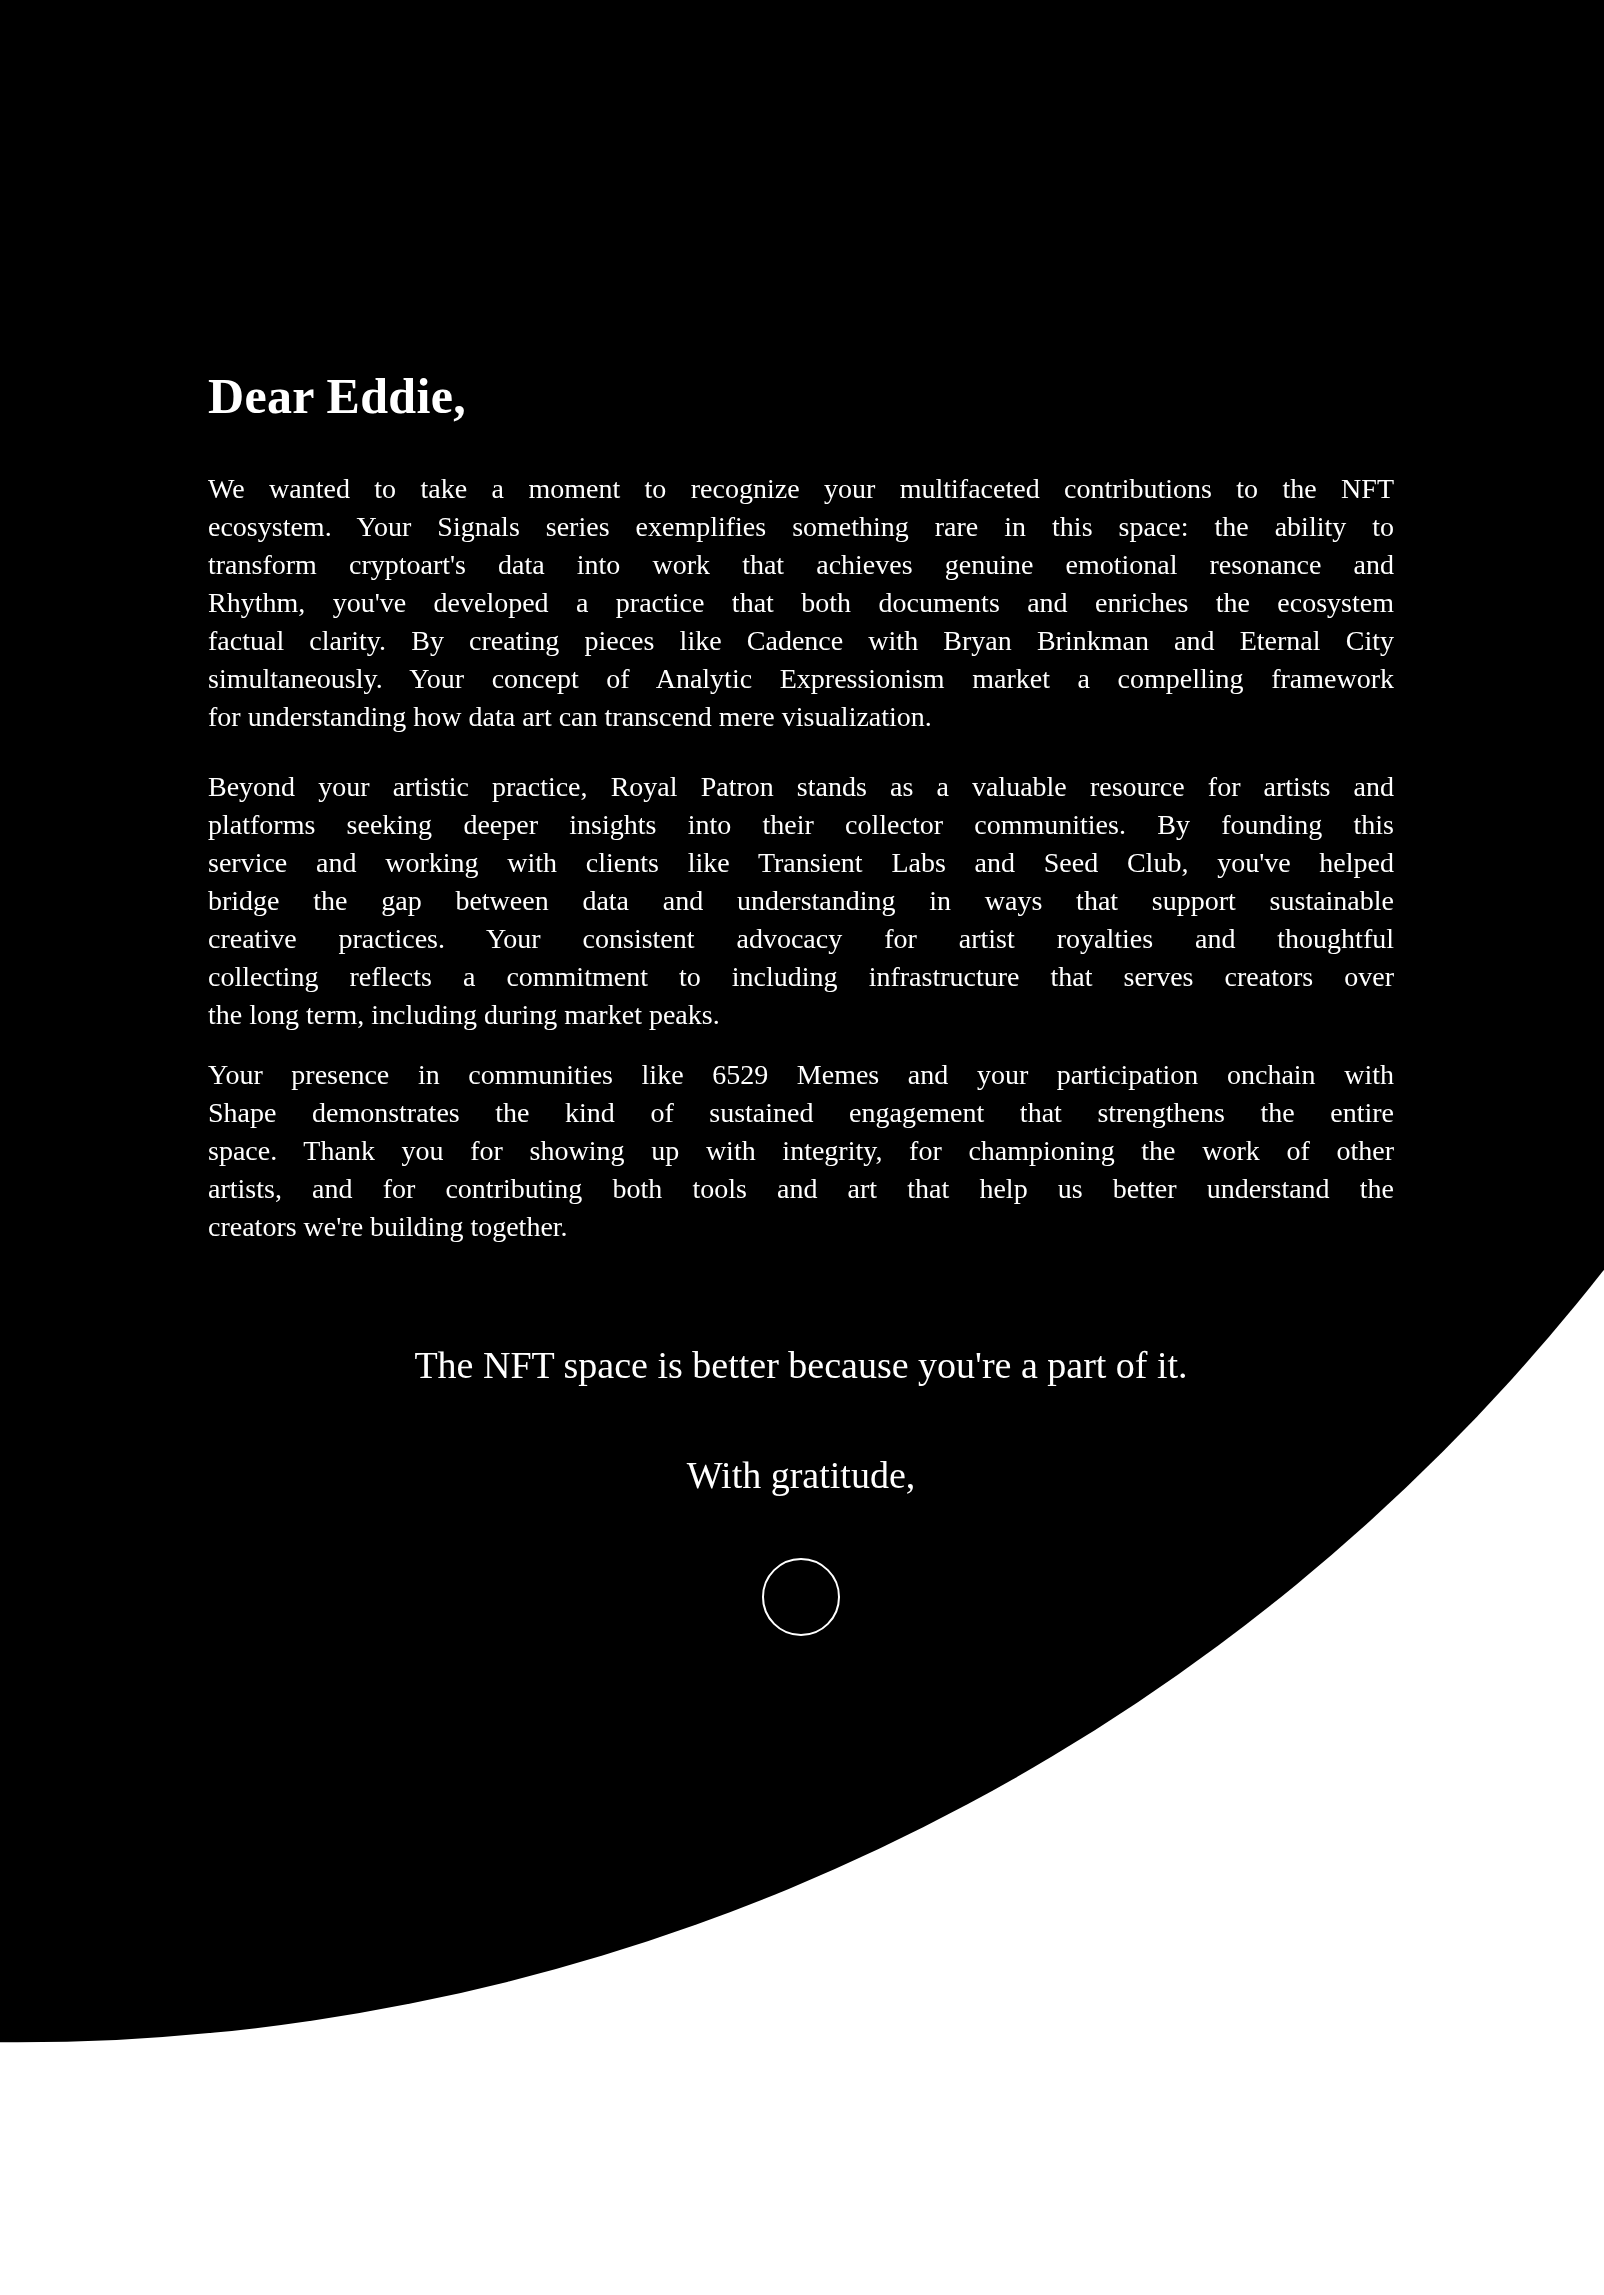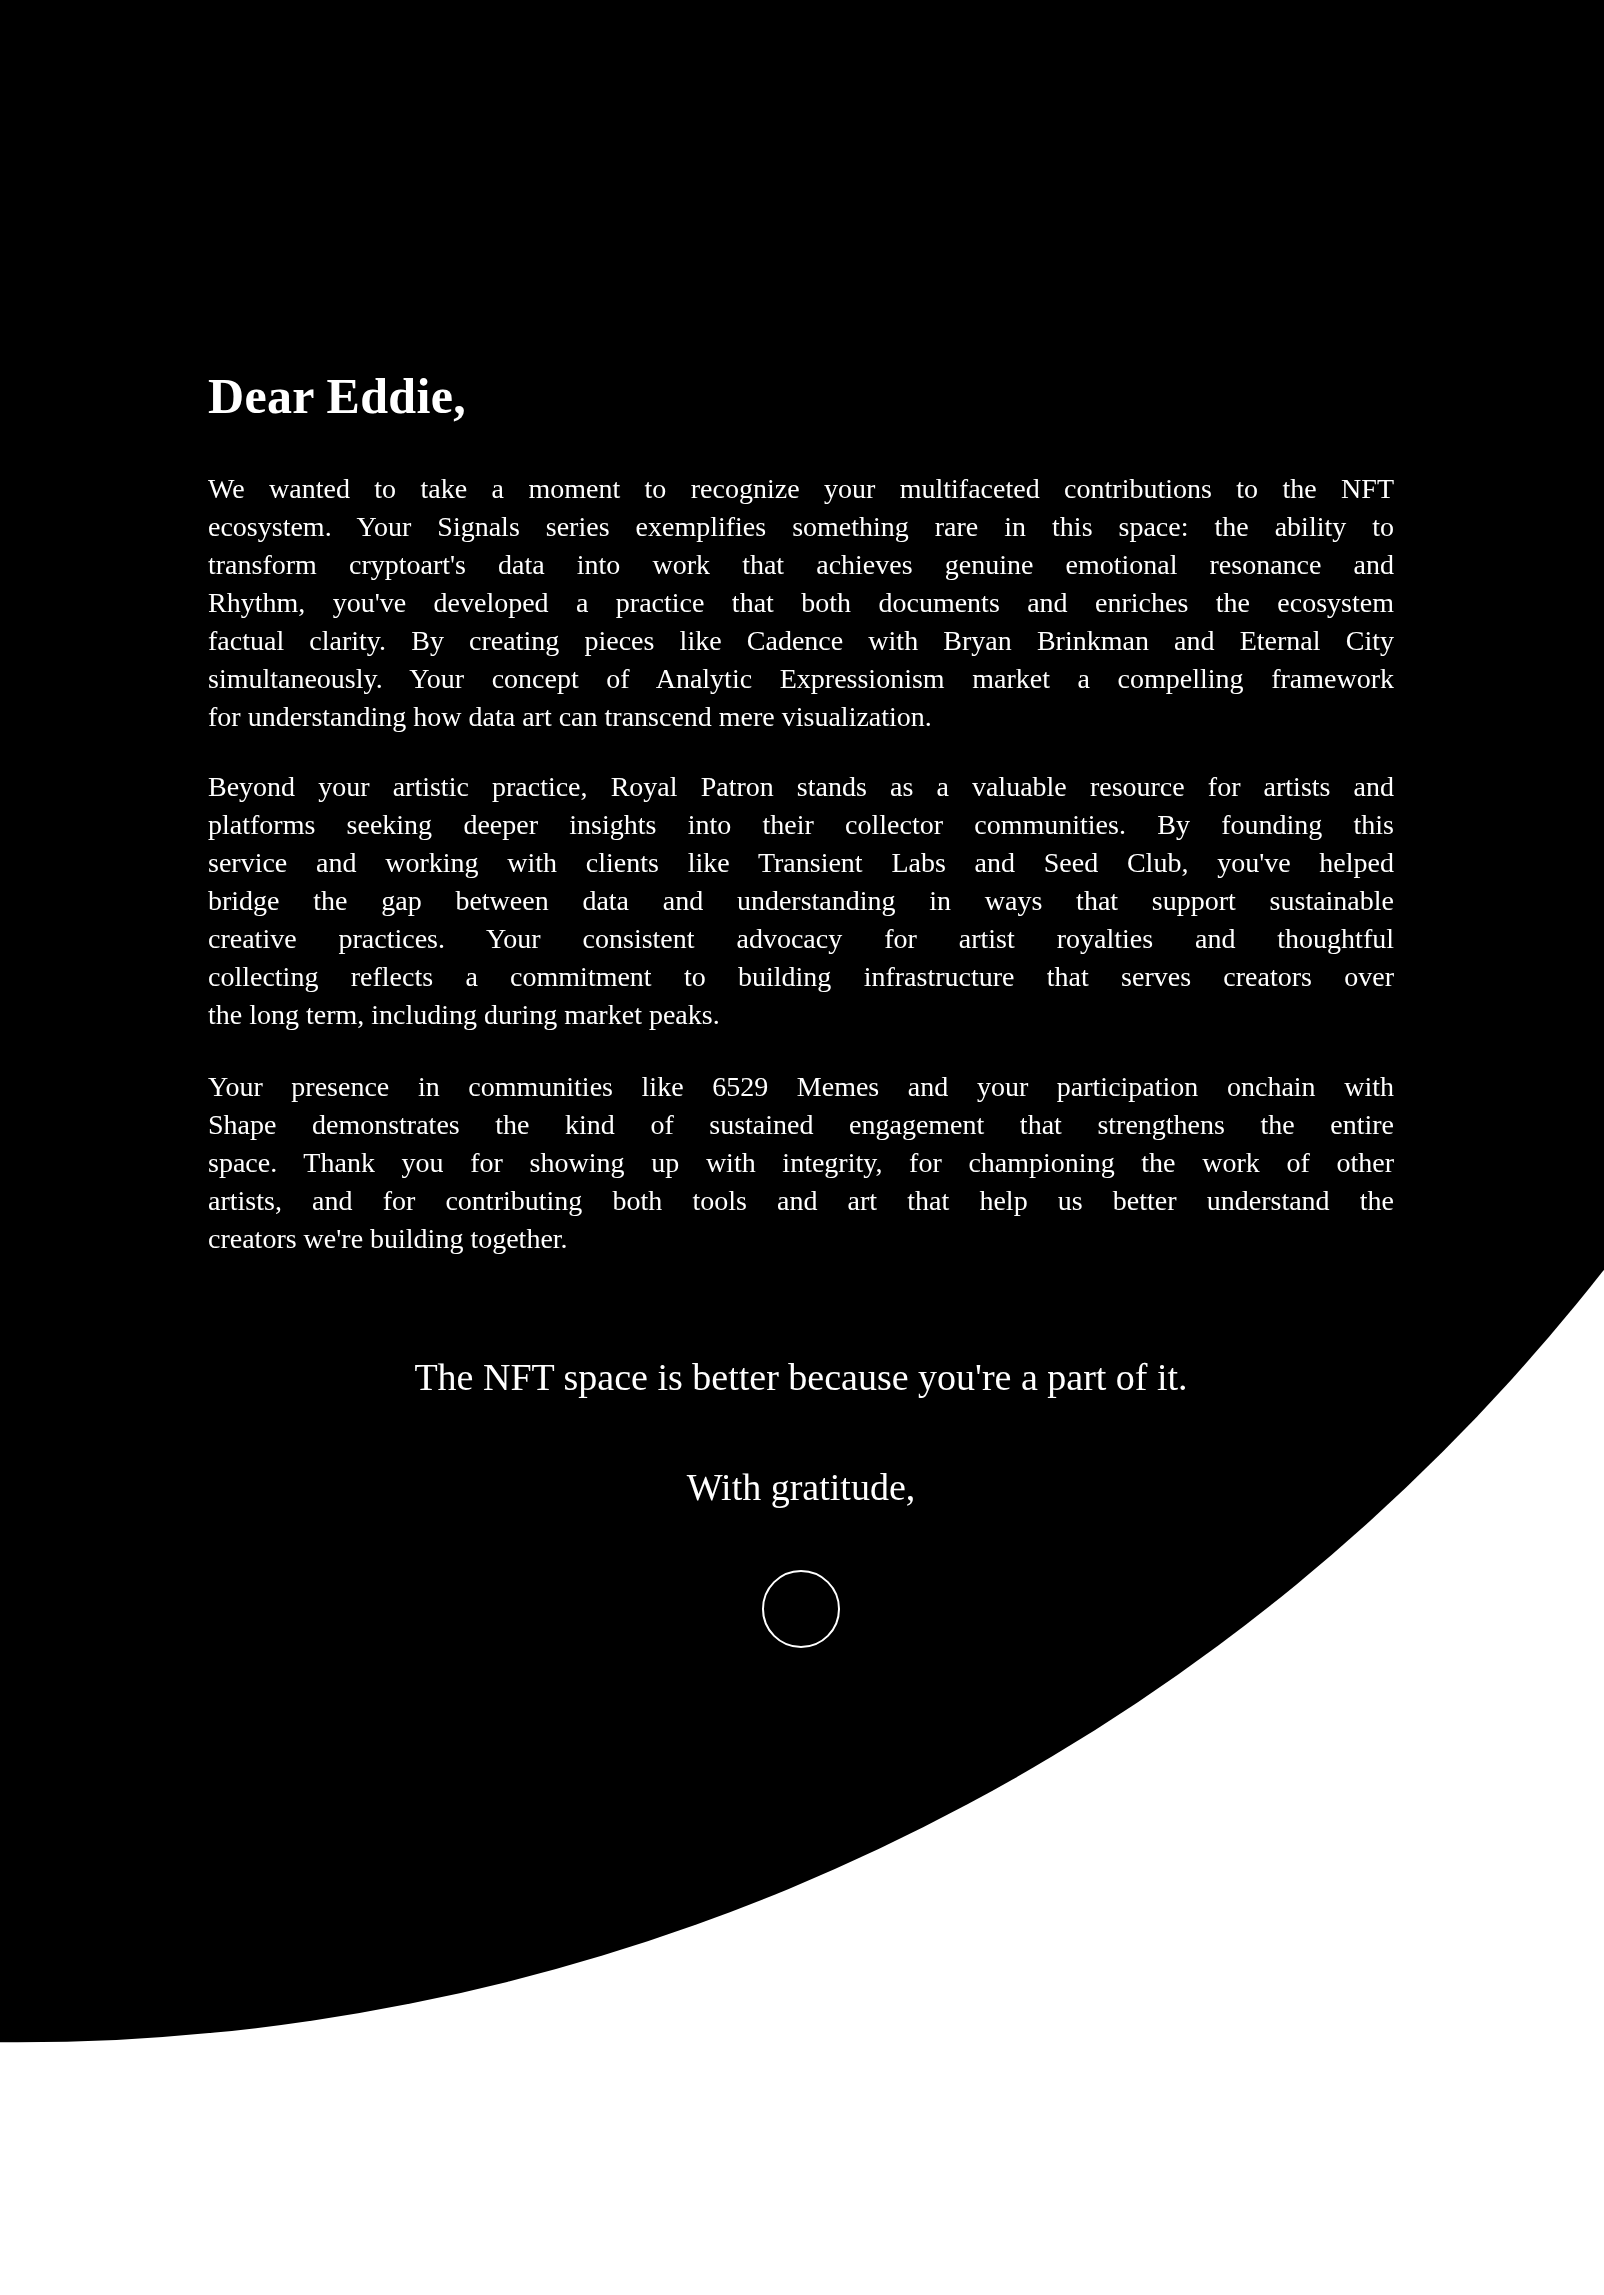--- a/index.html
+++ b/index.html
@@ -37,21 +37,21 @@
     font-weight:700;
     letter-spacing:0.3px;
   }
   .para{
     margin:32px 0 0 0;
     font-size:28px;
     line-height:38px;
     font-weight:400;
   }
   .para.first{margin-top:46px;}
-  .para.third{margin-top:34px;font-family:Liberation Serif, serif;}
+  .para.third{margin-top:22px;font-family:Liberation Serif, serif;}
   .line{
     height:38px;
     text-align:justify;
     text-align-last:justify;
   }
   .line.last{
     text-align-last:left;
   }
   .closing{
     margin-top:97px;
@@ -100,21 +100,21 @@
         <div class="line">simultaneously. Your concept of Analytic Expressionism market a compelling framework</div>
         <div class="line last">for understanding how data art can transcend mere visualization.</div>
       </div>
 
     <div class="para">
         <div class="line">Beyond your artistic practice, Royal Patron stands as a valuable resource for artists and</div>
         <div class="line">platforms seeking deeper insights into their collector communities. By founding this</div>
         <div class="line">service and working with clients like Transient Labs and Seed Club, you've helped</div>
         <div class="line">bridge the gap between data and understanding in ways that support sustainable</div>
         <div class="line">creative practices. Your consistent advocacy for artist royalties and thoughtful</div>
-        <div class="line">collecting reflects a commitment to building infrastructure that serves creators over</div>
+        <div class="line">collecting reflects a commitment to including infrastructure that serves creators over</div>
         <div class="line last">the long term, including during market peaks.</div>
       </div>
 
     <div class="para third">
         <div class="line">Your presence in communities like 6529 Memes and your participation onchain with</div>
         <div class="line">Shape demonstrates the kind of sustained engagement that strengthens the entire</div>
         <div class="line">space. Thank you for showing up with integrity, for championing the work of other</div>
         <div class="line">artists, and for contributing both tools and art that help us better understand the</div>
         <div class="line last">creators we're building together.</div>
       </div>

